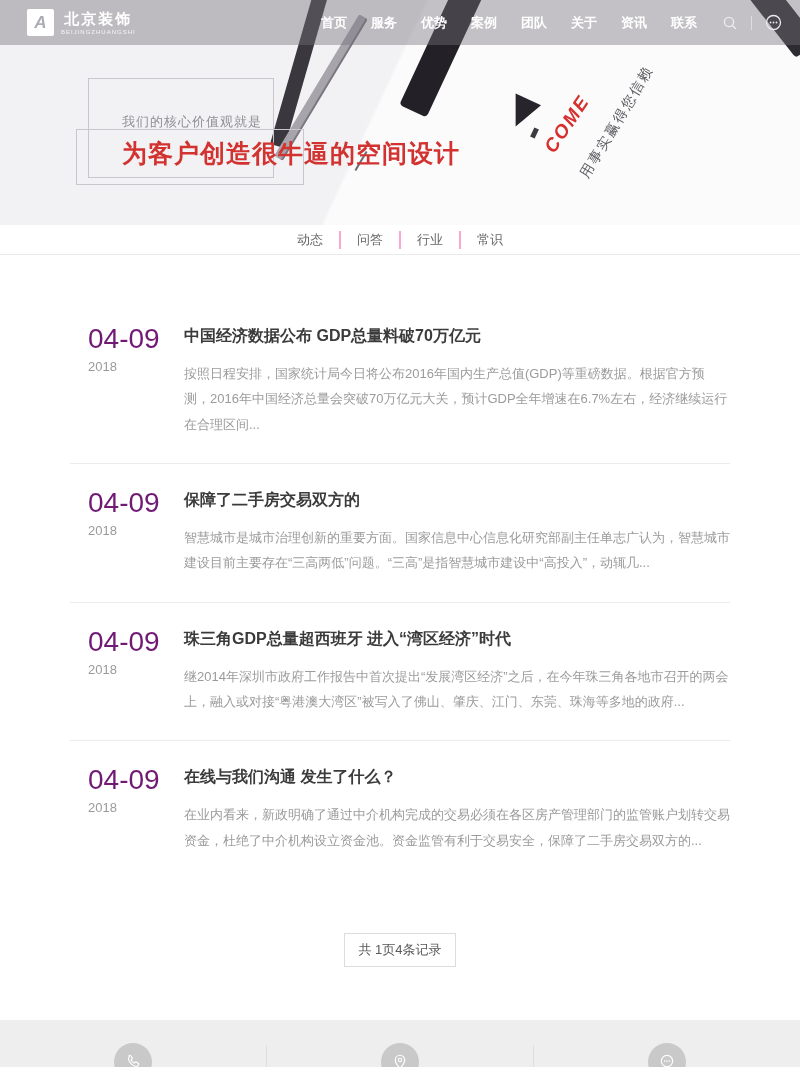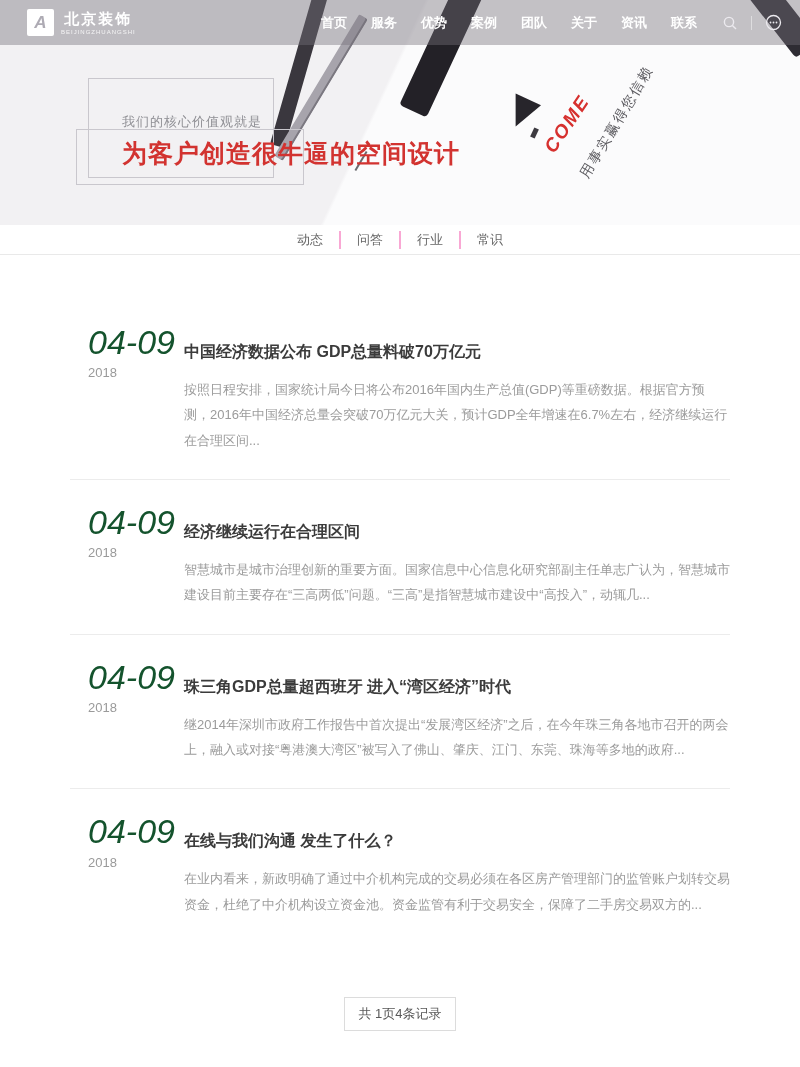--- a/index.html
+++ b/index.html
@@ -42,24 +42,24 @@
   
   .subnav { height:30px; display:flex; align-items:center; justify-content:center; border-bottom:1px solid #e9e9e9; background:#fff; }
   .subnav-item { font-size:13px; color:#666; padding:0 16px; cursor:pointer; }
   .subnav-item + .subnav-item { border-left:2px solid #f9a8d4; }
 
   
   .news-wrap { width:660px; margin:0 auto; padding-top:45px; }
   .news-item { display:flex; padding:24px 0 26px 0; }
   .news-item + .news-item { border-top:1px solid #ececec; }
   .news-date { width:114px; flex:none; padding-left:18px; }
-  .news-day { font-size:34px; color:#14532d; line-height:1.1;font-style:italic; }
+  .news-day { font-size:28px; color:#701a75; line-height:1.1; }
   .news-year { font-size:13px; color:#9a9a9a; margin-top:4px; }
   .news-body { flex:1; }
-  .news-title { font-size:16px; color:#3b3b3b; font-weight:bold; margin-top:18px; cursor:pointer; }
+  .news-title { font-size:16px; color:#3b3b3b; font-weight:bold; margin-top:2px; cursor:pointer; }
   .news-excerpt { font-size:13px; color:#9b9b9b; line-height:1.95; margin-top:14px; }
 
   
   .pager { display:flex; justify-content:center; margin-top:22px; }
   .pager-box { border:1px solid #dcdcdc; padding:7px 13px; font-size:13px; color:#595959; background:#fff; cursor:pointer;margin-top:32px; }
 
   
   .contact { margin-top:53px; background:#eeeeee; padding-top:23px; }
   .contact-row { display:flex; align-items:flex-start; }
   .contact-col { flex:1; text-align:center; }
@@ -144,21 +144,21 @@
         <div class="news-excerpt">按照日程安排，国家统计局今日将公布2016年国内生产总值(GDP)等重磅数据。根据官方预测，2016年中国经济总量会突破70万亿元大关，预计GDP全年增速在6.7%左右，经济继续运行在合理区间...</div>
       </div>
     </div>
 
     <div class="news-item">
       <div class="news-date">
         <div class="news-day">04-09</div>
         <div class="news-year">2018</div>
       </div>
       <div class="news-body">
-        <div class="news-title">经济继续运行在合理区间</div>
+        <div class="news-title">保障了二手房交易双方的</div>
         <div class="news-excerpt">智慧城市是城市治理创新的重要方面。国家信息中心信息化研究部副主任单志广认为，智慧城市建设目前主要存在“三高两低”问题。“三高”是指智慧城市建设中“高投入”，动辄几...</div>
       </div>
     </div>
 
     <div class="news-item">
       <div class="news-date">
         <div class="news-day">04-09</div>
         <div class="news-year">2018</div>
       </div>
       <div class="news-body">

